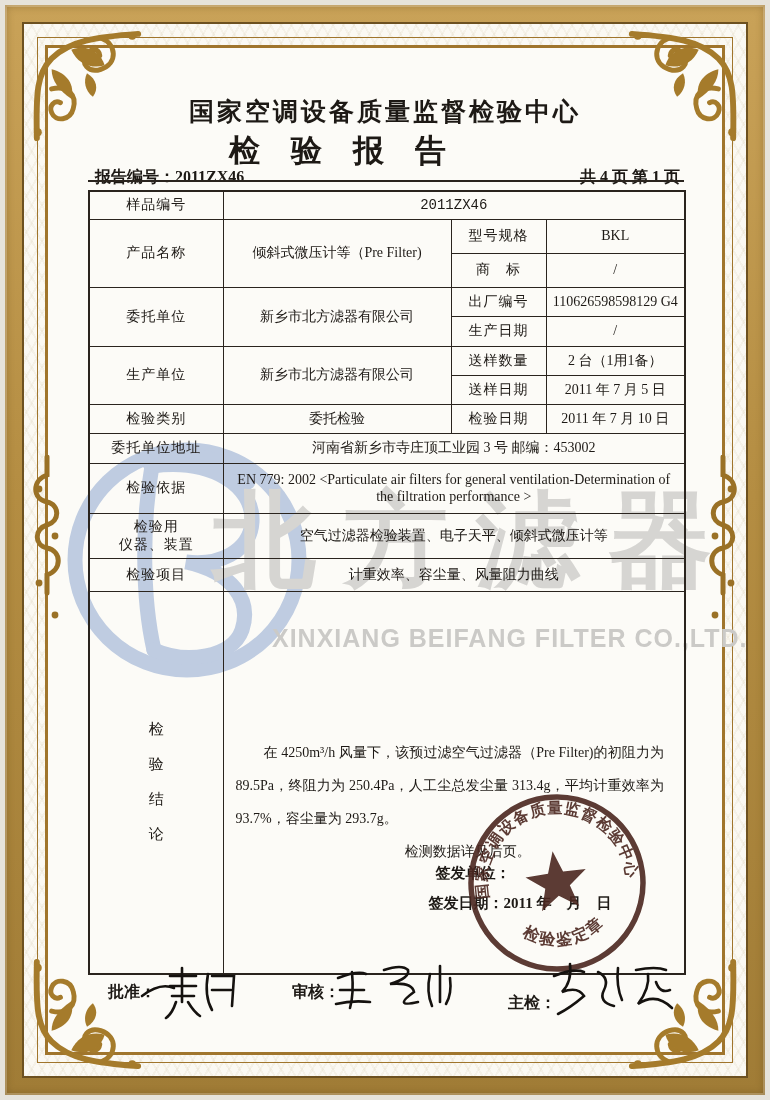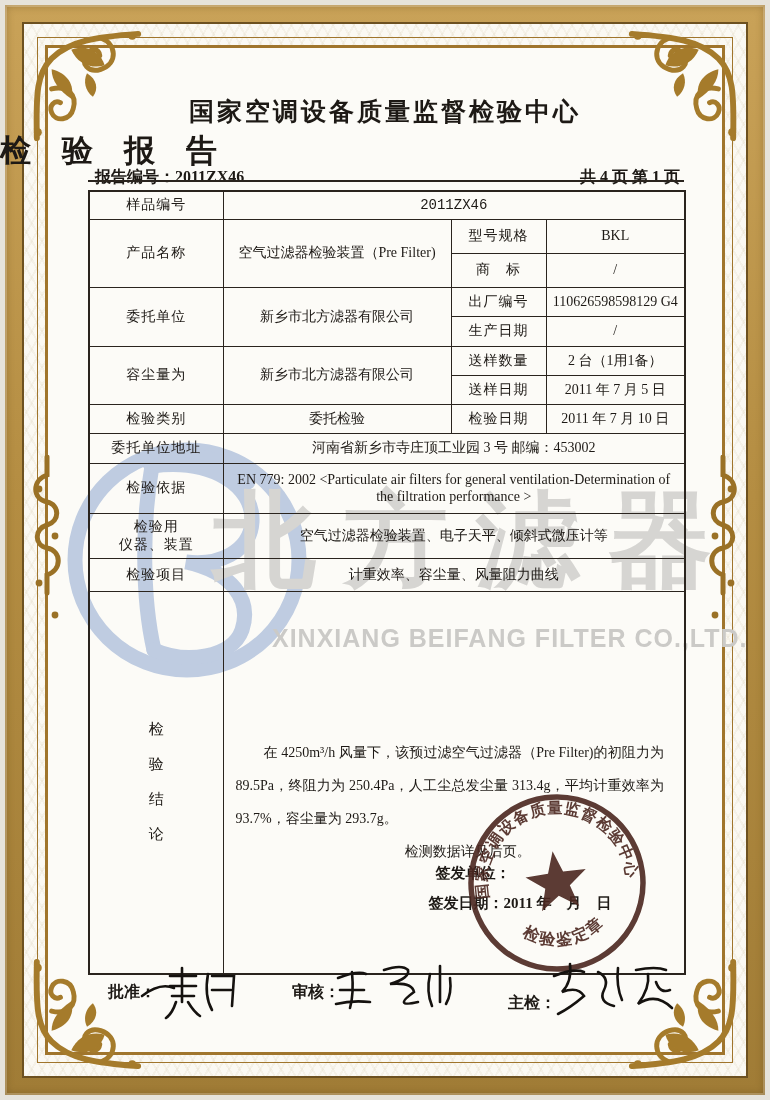--- a/index.html
+++ b/index.html
@@ -36,21 +36,21 @@
     display:flex;justify-content:flex-end;gap:28px;padding-right:58px;box-sizing:border-box;}
   .wm-char{font-family:"Liberation Sans","DejaVu Sans",sans-serif;font-weight:bold;
     font-size:104px;line-height:104px;color:#d6d5d2;letter-spacing:0;}
   .wm-latin{position:absolute;top:596px;left:272px;width:470px;z-index:1;
     font-family:"Liberation Sans","DejaVu Sans",sans-serif;font-weight:bold;
     font-size:25px;color:#cbcac7;letter-spacing:1px;white-space:nowrap;margin-top:28px;}
 
   
   .org-title{position:absolute;top:95px;left:0;width:770px;text-align:center;z-index:2;
     font-size:25px;font-weight:bold;letter-spacing:3px;}
-  .report-title{position:absolute;top:130px;left:0;width:675px;z-index:2;
+  .report-title{position:absolute;top:130px;left:0;width:675px;text-align:center;z-index:2;
     font-size:31px;font-weight:bold;}
   .report-no-line{position:absolute;top:167px;left:95px;z-index:2;font-size:16px;font-weight:bold;}
   .pagination{position:absolute;top:167px;right:90px;z-index:2;font-size:16px;font-weight:bold;}
   .hr-top{position:absolute;top:180px;left:88px;width:596px;height:2px;background:#2a241e;z-index:2;}
 
   
   table.main{position:absolute;top:190px;left:88px;width:596px;z-index:2;
     border-collapse:collapse;table-layout:fixed;background:transparent;}
   table.main td{border:1.5px solid #2a241e;font-size:14px;padding:1px 4px;
     text-align:center;vertical-align:middle;overflow:hidden;}
@@ -163,40 +163,40 @@
         <col class="c3">
         <col class="c4">
       </colgroup>
     <tbody>
         <tr style="height:28px">
       <td class="lbl">样品编号</td>
       <td class="val-left" colspan="3">2011ZX46</td>
     </tr>
     <tr style="height:34px">
       <td class="lbl" rowspan="2">产品名称</td>
-      <td rowspan="2">空气过滤器检验装置（Pre Filter)</td>
+      <td rowspan="2">倾斜式微压计等（Pre Filter)</td>
       <td class="lbl">型号规格</td>
       <td>BKL</td>
     </tr>
     <tr style="height:34px">
       <td class="lbl">商　标</td>
       <td>/</td>
     </tr>
     <tr style="height:29px">
       <td class="lbl" rowspan="2">委托单位</td>
       <td rowspan="2">新乡市北方滤器有限公司</td>
       <td class="lbl">出厂编号</td>
       <td>110626598598129 G4</td>
     </tr>
     <tr style="height:30px">
       <td class="lbl">生产日期</td>
       <td>/</td>
     </tr>
     <tr style="height:29px">
-      <td class="lbl" rowspan="2">容尘量为</td>
+      <td class="lbl" rowspan="2">生产单位</td>
       <td rowspan="2">新乡市北方滤器有限公司</td>
       <td class="lbl">送样数量</td>
       <td>2 台（1用1备）</td>
     </tr>
     <tr style="height:29px">
       <td class="lbl">送样日期</td>
       <td>2011 年 7 月 5 日</td>
     </tr>
     <tr style="height:29px">
       <td class="lbl">检验类别</td>

